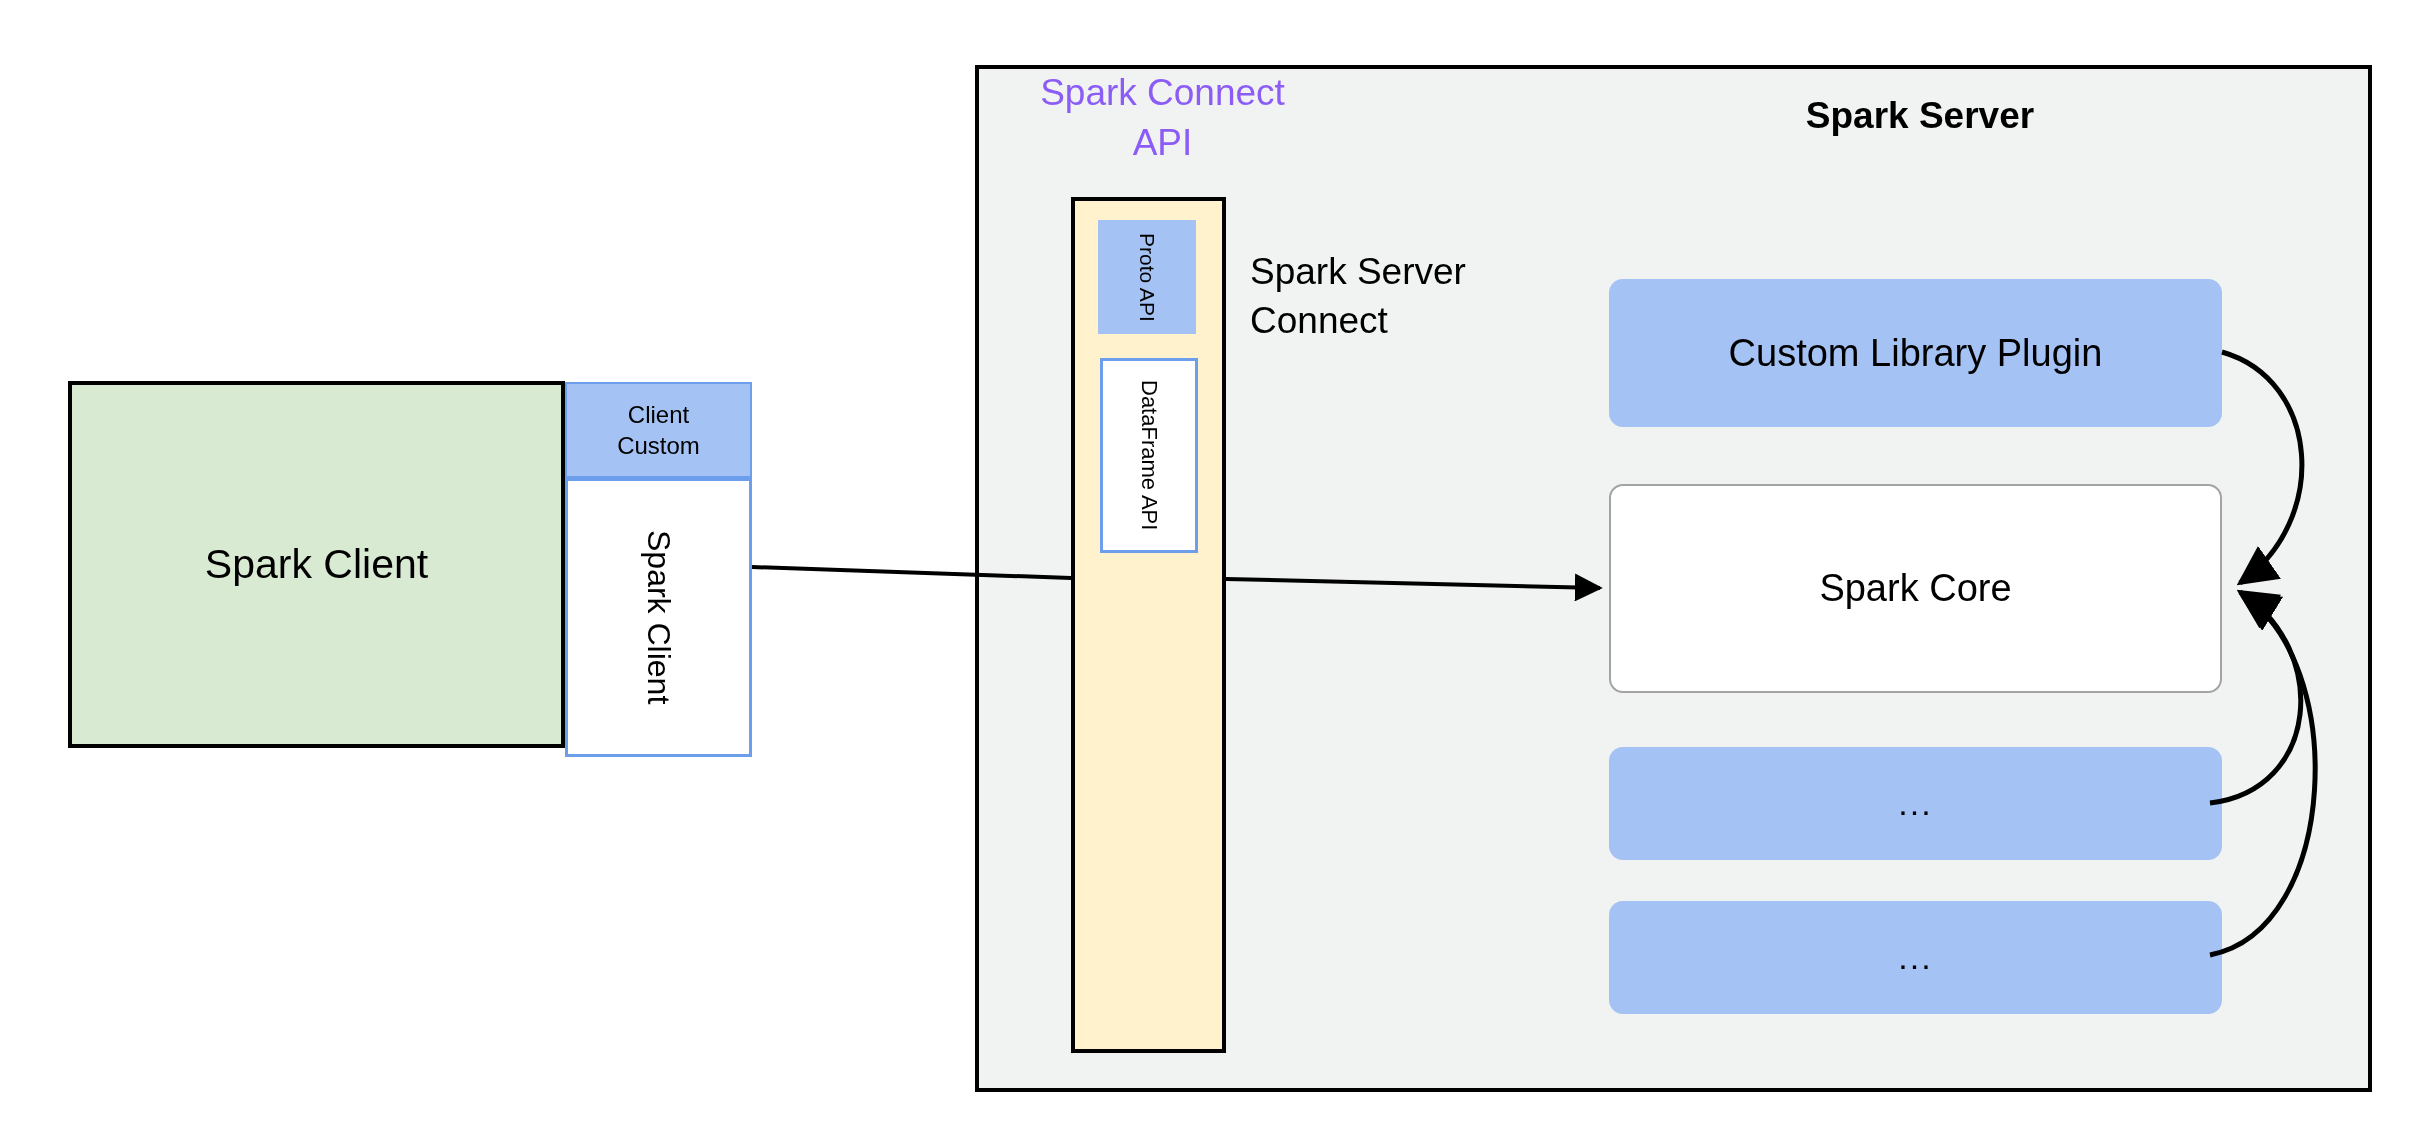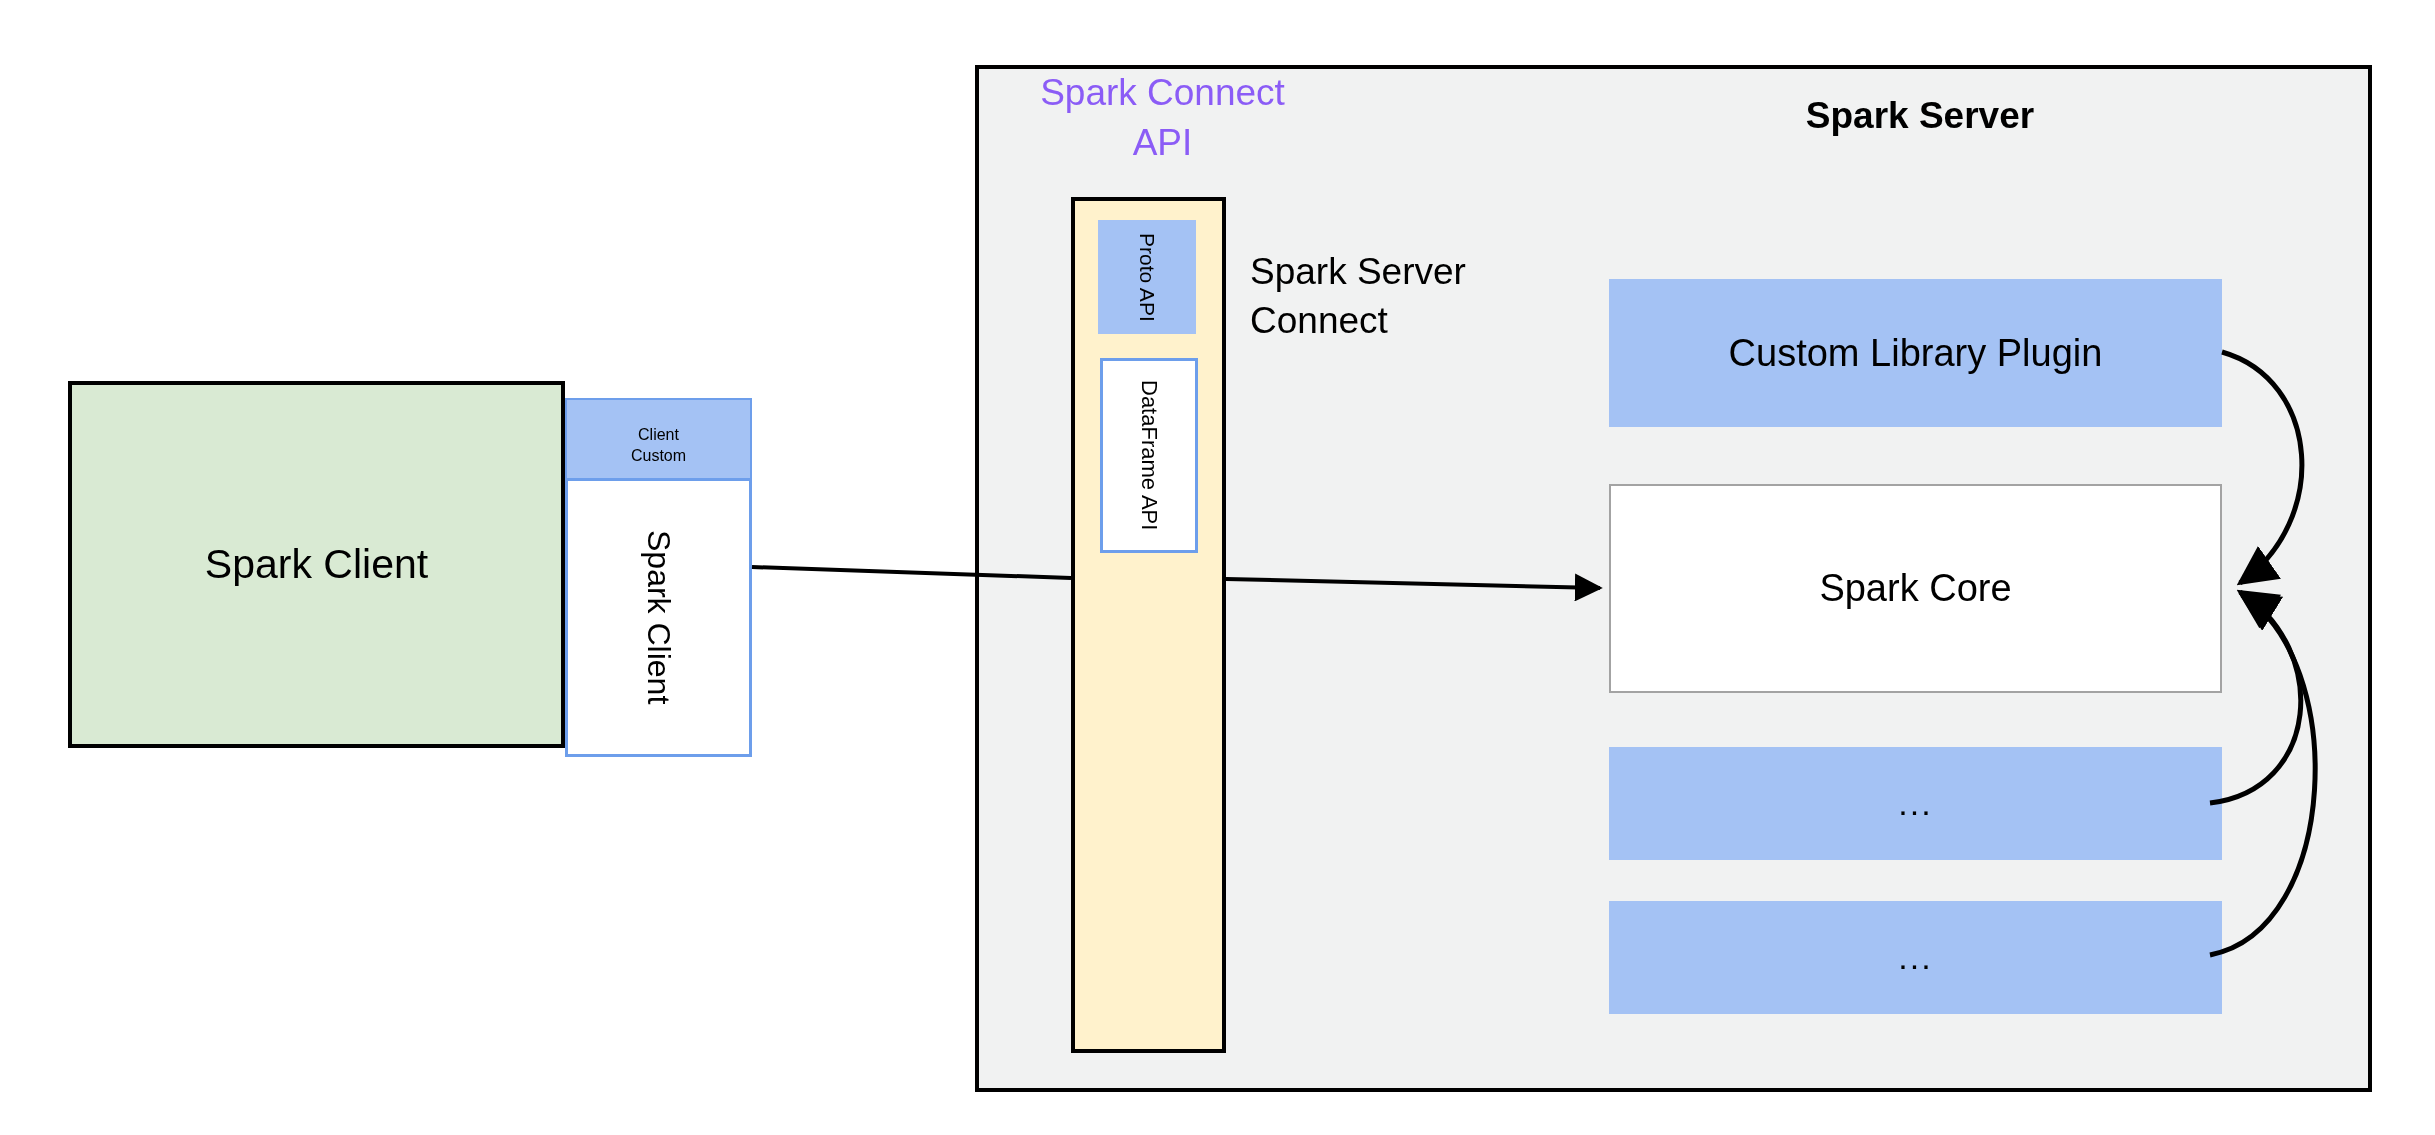--- a/index.html
+++ b/index.html
@@ -24,26 +24,26 @@
     left: 68px; top: 381px; width: 497px; height: 367px;
     background: #d9ead3;
     border: 4px solid #000000;
     display: flex; align-items: center; justify-content: center;
     text-align: center;
     font-size: 41px;
     color: #000000;
     line-height: 1.32;
   }
   #client-package {
-    left: 565px; top: 398px; width: 187px; height: 96px;
+    left: 565px; top: 382px; width: 187px; height: 96px;
     background: #a4c2f4;
     border: 2px solid #6d9eeb;
     display: flex; align-items: center; justify-content: center;
     text-align: center;
-    font-size: 16px;
+    font-size: 24px;
     line-height: 1.3;
     color: #000000;
   }
   #spark-client {
     left: 565px; top: 478px; width: 187px; height: 279px;
     background: #ffffff;
     border: 3px solid #6d9eeb;
     display: flex; align-items: center; justify-content: center;
   }
   .vert-text {
@@ -101,20 +101,21 @@
     display: flex; align-items: center; justify-content: center;
   }
   #dataframe-api .vert-text { font-size: 22px; }
 
   
   .server-box {
     left: 1609px; width: 613px;
     display: flex; align-items: center; justify-content: center;
     font-size: 38px;
     color: #000000;
+    border-radius: 14px;
   }
   #custom-library-plugin {
     top: 279px; height: 148px;
     background: #a4c2f4;
   }
   #spark-core {
     top: 484px; height: 209px;
     background: #ffffff;
     border: 2px solid #a3a3a3;
   }

